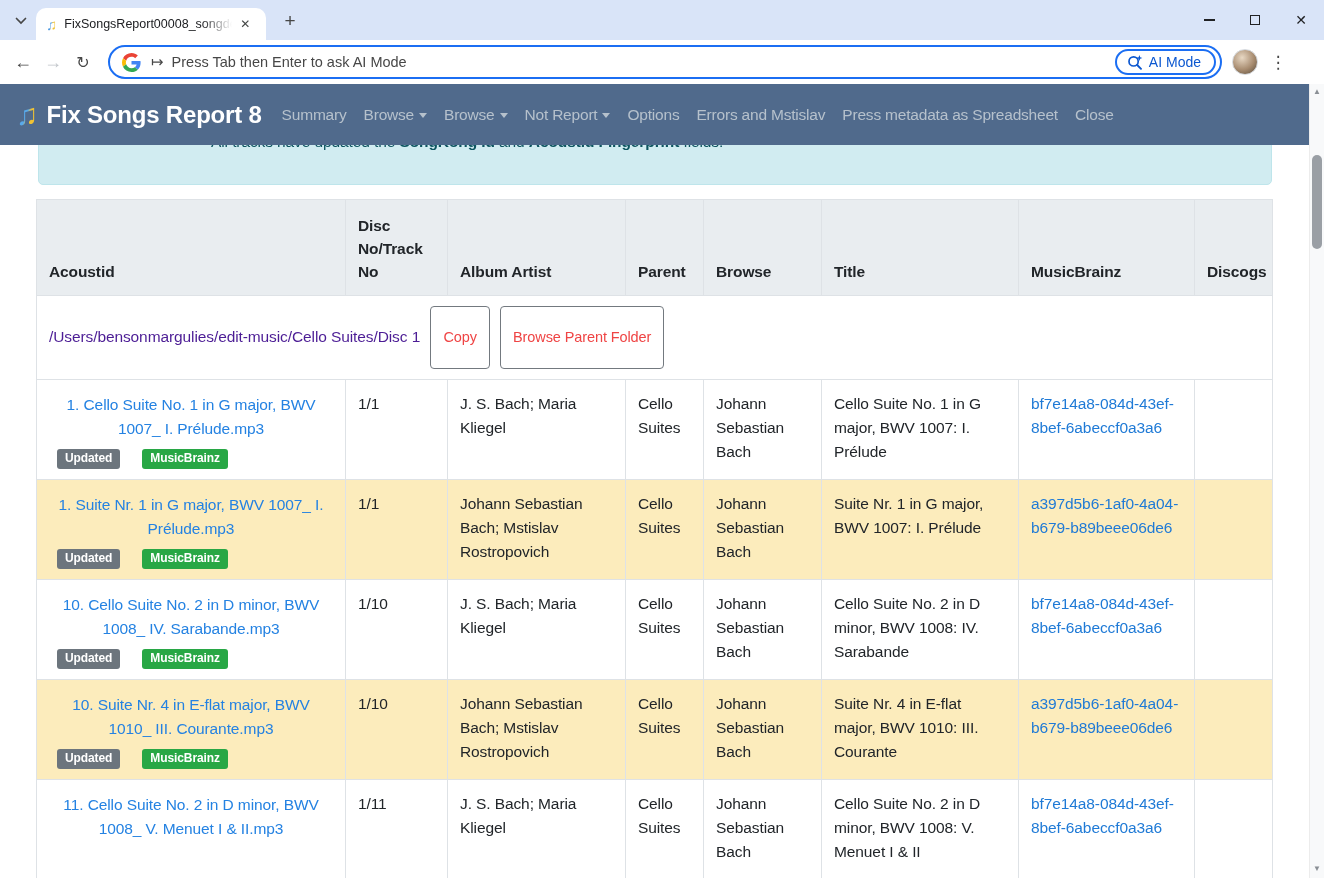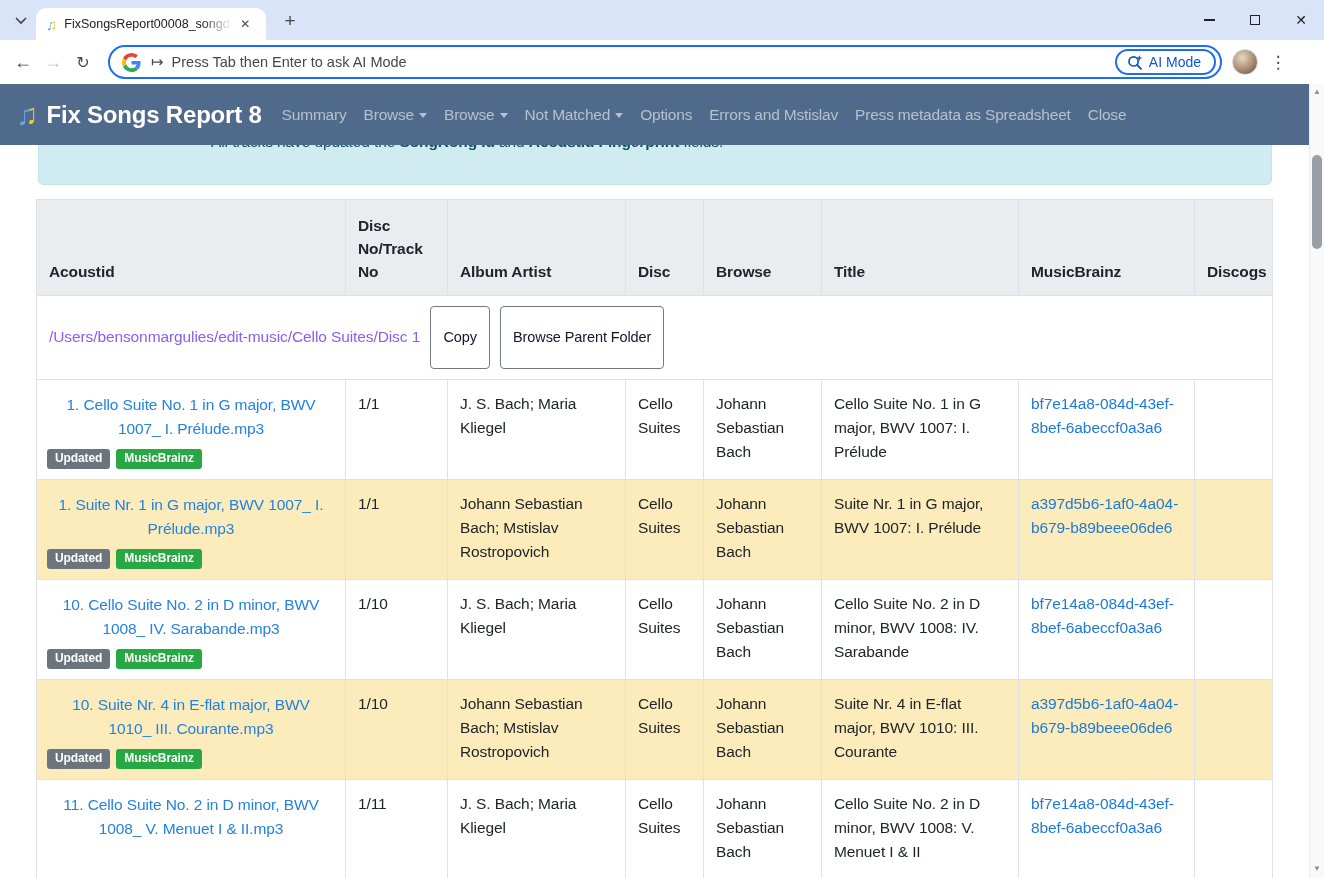--- a/index.html
+++ b/index.html
@@ -64,29 +64,29 @@
   .alert-banner b { font-weight:700; }
   .alert-close { position:absolute; top:5px; right:15px; font-size:17px; font-weight:700; color:#0c5460; opacity:0.75; line-height:1; }
 
   table.report { table-layout:fixed; border-collapse:collapse; width:1236px; margin:14px 0 0 36px;
     color:#212529; letter-spacing:-0.1px; }
   table.report th, table.report td { border:1px solid #dee2e6; }
   th { background:#e9edf0; vertical-align:bottom; text-align:left; font-weight:700; font-size:15.5px;
     padding:12px; height:96px; line-height:23px; }
   td { vertical-align:top; font-size:15.5px; line-height:24px; padding:12px; }
   tr.pathrow td { height:63px; vertical-align:middle; padding:10px 12px; white-space:nowrap; overflow:hidden; }
-  .path-text { font-size:15.5px; color:#8b5cf6; }
-  .btn-outline { display:inline-block; border:1px solid #73797f; border-radius:4px; background:#fff; color:#0f172a;
+  .path-text { font-size:15.5px; color:#4c1d95; }
+  .btn-outline { display:inline-block; border:1px solid #73797f; border-radius:4px; background:#fff; color:#ef4444;
     font-size:14.5px; padding:22px 12px; margin-left:6px; line-height:17px; vertical-align:middle; }
   tr.datarow { height:97px; }
   tr.datarow.hl td { background:#fcecbc; }
   td.c-file { position:relative; text-align:center; padding:13px 14px 38px; }
   a.file-link { color:#2482e2; text-decoration:none; }
   a.mb-link { color:#1f7ad6; text-decoration:none; word-break:normal; overflow-wrap:break-word; }
-  .badges { position:absolute; left:10px; bottom:10px; display:flex; gap:6px; }
+  .badges { position:absolute; left:20px; bottom:10px; display:flex; gap:22px; }
   .badge { font-size:12px; font-weight:700; color:#fff; padding:3px 8px 4px; border-radius:3px; line-height:13px; }
   .b-gray { background:#6c757d; }
   .b-green { background:#28a745; }
 
   
   .scrollbar { position:absolute; top:84px; right:0; width:15px; height:794px; background:#f8f9fa;
     border-left:1px solid #ececec; z-index:9; }
   .sb-thumb { position:absolute; top:71px; left:2px; width:10px; height:94px; background:#9a9fa5; border-radius:6px; }
   .sb-arrow-up, .sb-arrow-down { position:absolute; left:0; width:14px; text-align:center; font-size:8px; color:#8a8f95; }
   .sb-arrow-up { top:3px; }
@@ -165,21 +165,21 @@
         </span>
       <span class="nav-item">
           <span>Browse</span>
           <span class="caret"></span>
         </span>
       <span class="nav-item">
           <span>Browse</span>
           <span class="caret"></span>
         </span>
       <span class="nav-item">
-          <span>Not Matched</span>
+          <span>Not Report</span>
           <span class="caret"></span>
         </span>
       <span class="nav-item">
           <span>Options</span>
         </span>
       <span class="nav-item">
           <span>Errors and Mstislav</span>
         </span>
       <span class="nav-item">
           <span>Press metadata as Spreadsheet</span>
@@ -208,21 +208,21 @@
         <col style="width:118px">
           <col style="width:197px">
           <col style="width:176px">
           <col style="width:78px">
       </colgroup>
       <thead>
         <tr>
           <th>Acoustid</th>
           <th>Disc No/Track No</th>
           <th>Album Artist</th>
-          <th>Disc</th>
+          <th>Parent</th>
           <th>Browse</th>
           <th>Title</th>
           <th>MusicBrainz</th>
           <th>Discogs</th>
         </tr>
       </thead>
       <tbody>
         <tr class="pathrow">
           <td colspan="8">
             <span class="path-text">/Users/bensonmargulies/edit-music/Cello Suites/Disc 1</span>

